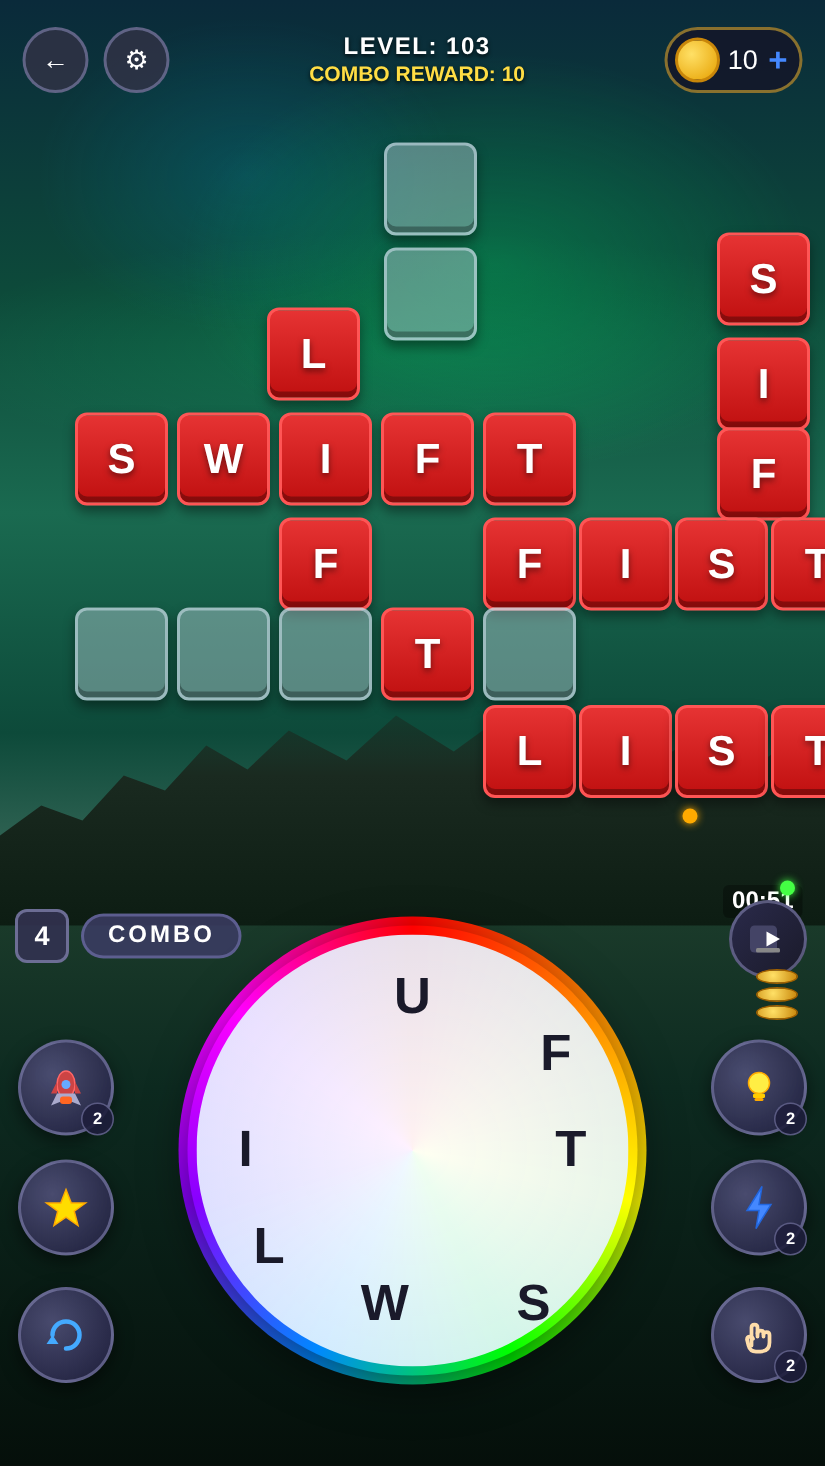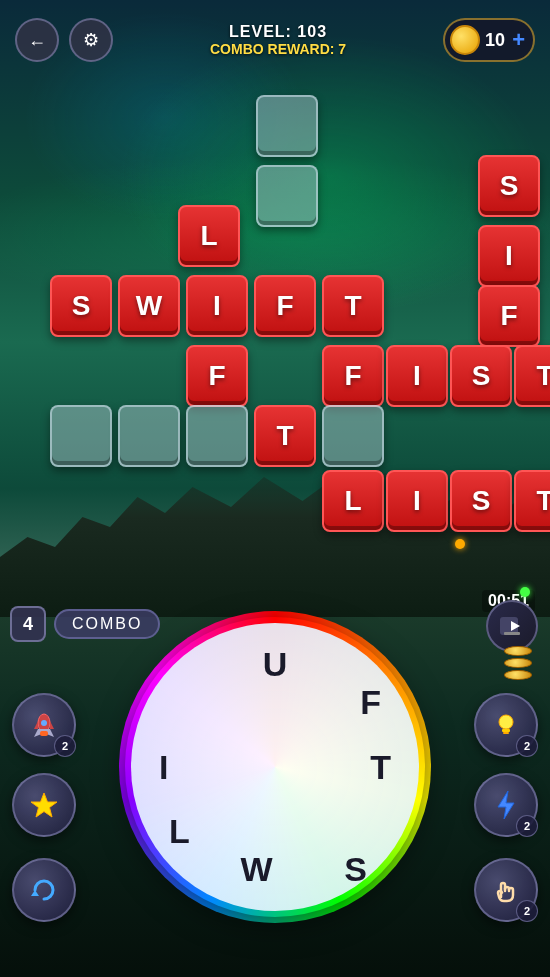--- a/index.html
+++ b/index.html
@@ -103,21 +103,21 @@
     }
     .coin-circle {
       width: 30px;
       height: 30px;
       border-radius: 50%;
       background: radial-gradient(circle at 35% 35%, #ffe066, #e6a000);
       border: 2px solid #c8860a;
     }
     .coin-count {
       color: white;
-      font-weight: 700;
+      font-weight: 400;
       font-size: 18px;
     }
     .coin-plus {
       color: #4488ff;
       font-weight: 900;
       font-size: 22px;
       margin-left: 2px;
     }
 
     
@@ -189,21 +189,21 @@
       font-size: 18px;
       font-weight: 900;
     }
     .combo-text-badge {
       background: rgba(60,60,100,0.85);
       border: 2px solid rgba(120,120,180,0.6);
       border-radius: 20px;
       padding: 4px 16px;
       color: white;
       font-size: 16px;
-      font-weight: 400;
+      font-weight: 700;
       letter-spacing: 2px;
     }
     .video-btn {
       position: absolute;
       bottom: 325px;
       right: 12px;
       width: 52px;
       height: 52px;
       border-radius: 50%;
       background: linear-gradient(135deg, #2a2a4a, #1a1a2a);
@@ -366,21 +366,21 @@
 <div id="mountains"></div>
 <div id="water"></div>
 
 <div id="header">
   <div class="header-left">
     <div class="circle-btn">←</div>
     <div class="circle-btn">⚙</div>
   </div>
   <div class="header-center">
     <div class="level-title">LEVEL: 103</div>
-    <div class="combo-reward">COMBO REWARD: 7</div>
+    <div class="combo-reward">COMBO REWARD: 10</div>
   </div>
   <div class="coin-display">
     <div class="coin-circle"></div>
     <span class="coin-count">10</span>
     <span class="coin-plus">+</span>
   </div>
 </div>
 
 <div id="game-grid">
 

